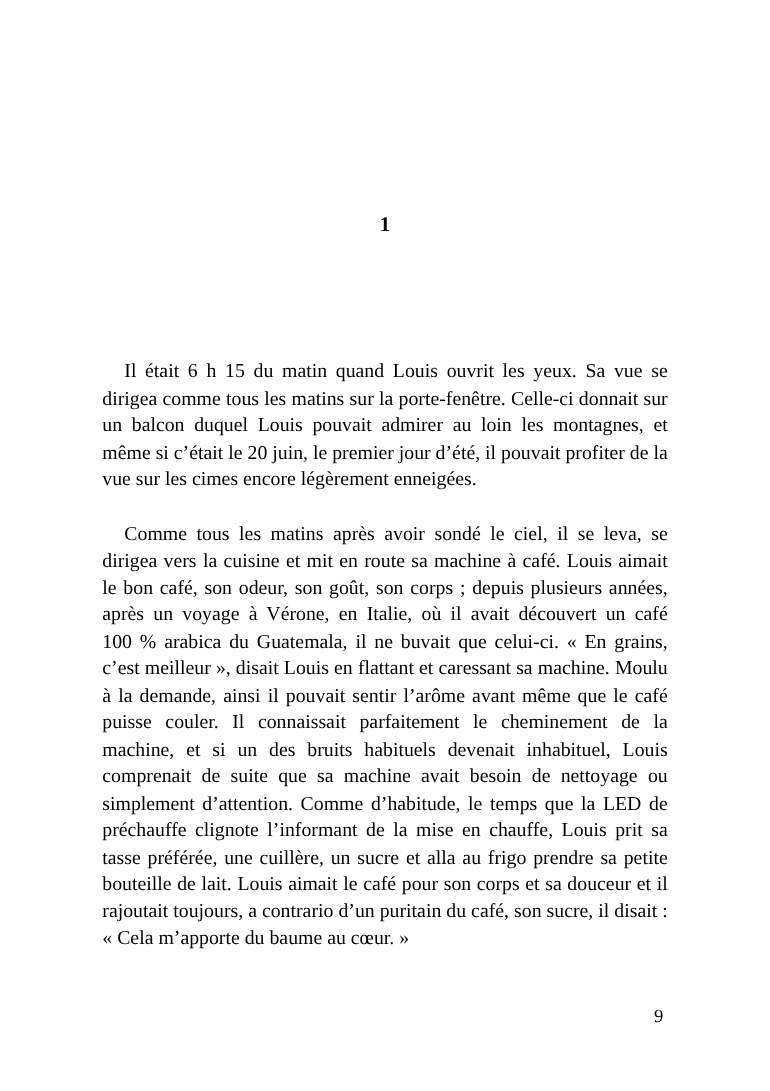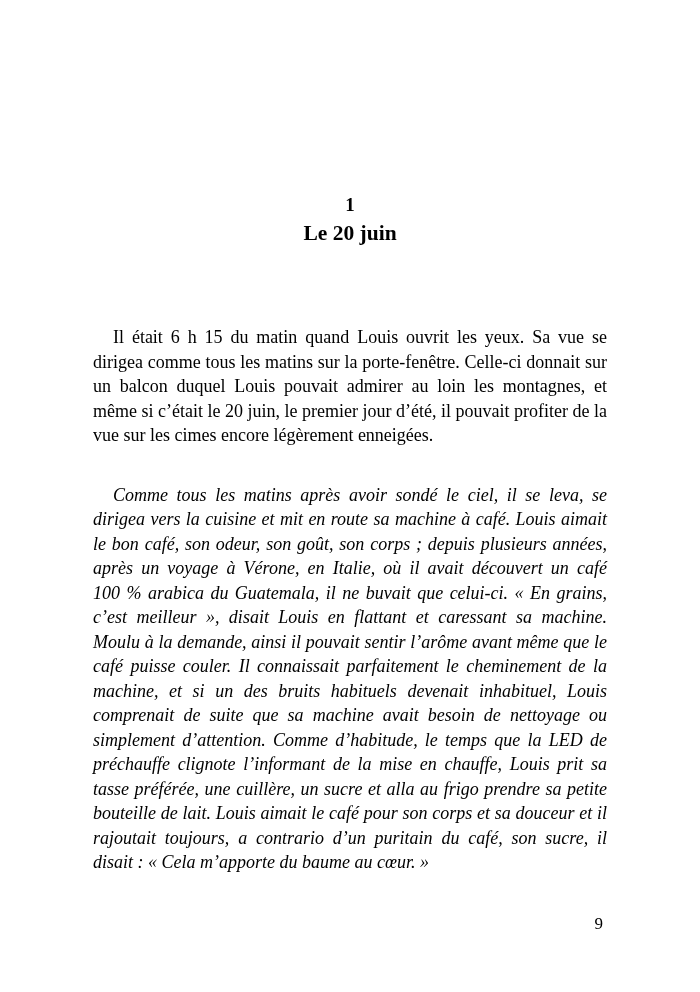--- a/index.html
+++ b/index.html
@@ -40,40 +40,38 @@
     font-size: 18px;
     line-height: 24.5px;
     text-align: justify;
     text-justify: inter-word;
   }
   .para {
     margin: 0;
     text-indent: 20px;
   }
   .para + .para {
-    margin-top: 35px;
-    font-style: italic;
+    margin-top: 25px;
   }
   .folio {
     position: absolute;
     top: 912px;
     right: 97px;
     font-size: 17px;
     line-height: 24px;
     text-align: right;
   }
 </style>
 </head>
 <body>
 
 <div class="page">
 
   <header class="chapter">
     <div class="chapter-number">1</div>
-    <div class="chapter-title">Le 20 juin</div>
   </header>
 
   <main class="content">
     <p class="para">Il était 6&nbsp;h&nbsp;15 du matin quand Louis ouvrit les yeux. Sa vue se dirigea comme tous les matins sur la porte-fenêtre. Celle-ci donnait sur un balcon duquel Louis pouvait admirer au loin les montagnes, et même si c’était le 20 juin, le premier jour d’été, il pouvait profiter de la vue sur les cimes encore légèrement enneigées.</p>
     <p class="para">Comme tous les matins après avoir sondé le ciel, il se leva, se dirigea vers la cuisine et mit en route sa machine à café. Louis aimait le bon café, son odeur, son goût, son corps&nbsp;; depuis plusieurs années, après un voyage à Vérone, en Italie, où il avait découvert un café 100&nbsp;% arabica du Guatemala, il ne buvait que celui-ci. «&nbsp;En grains, c’est meilleur&nbsp;», disait Louis en flattant et caressant sa machine. Moulu à la demande, ainsi il pouvait sentir l’arôme avant même que le café puisse couler. Il connaissait parfaitement le cheminement de la machine, et si un des bruits habituels devenait inhabituel, Louis comprenait de suite que sa machine avait besoin de nettoyage ou simplement d’attention. Comme d’habitude, le temps que la LED de préchauffe clignote l’informant de la mise en chauffe, Louis prit sa tasse préférée, une cuillère, un sucre et alla au frigo prendre sa petite bouteille de lait. Louis aimait le café pour son corps et sa douceur et il rajoutait toujours, a contrario d’un puritain du café, son sucre, il disait&nbsp;: «&nbsp;Cela m’apporte du baume au cœur.&nbsp;»</p>
   </main>
 
   <div class="folio">9</div>
 
 </div>

